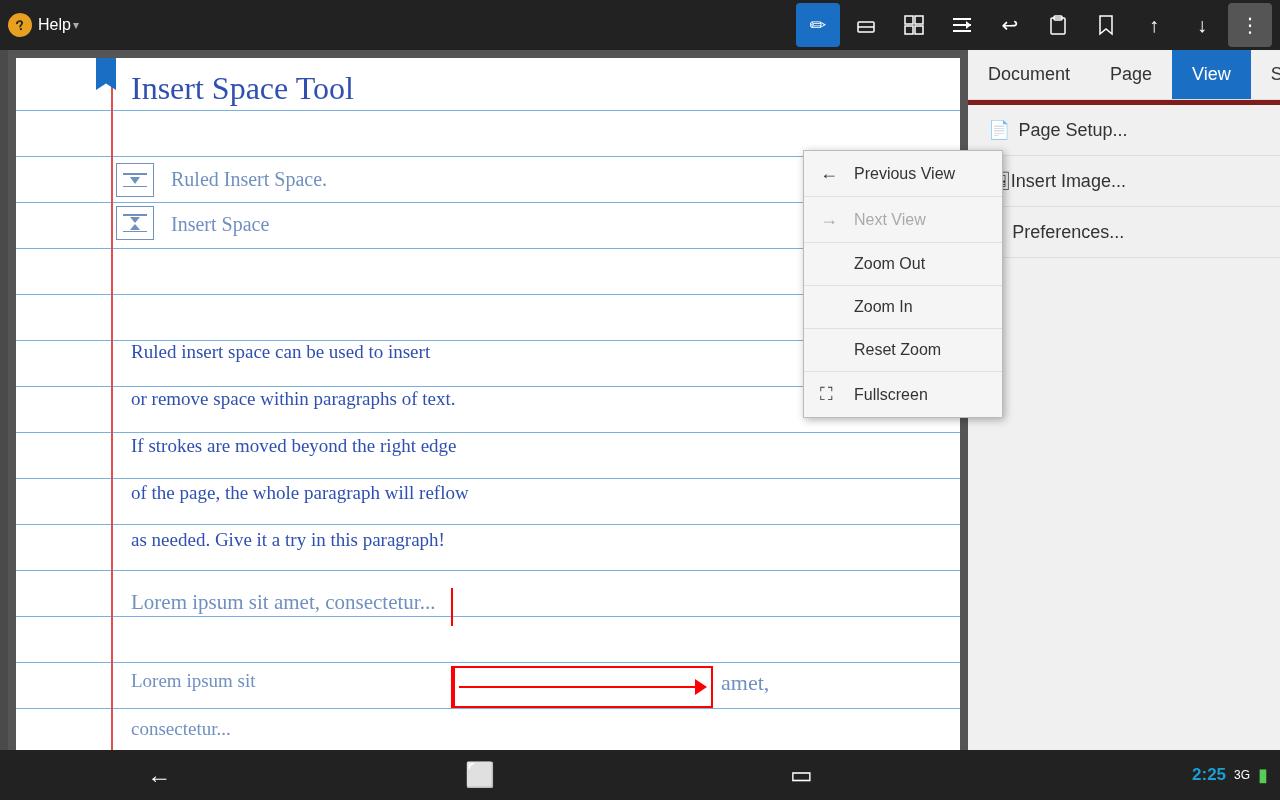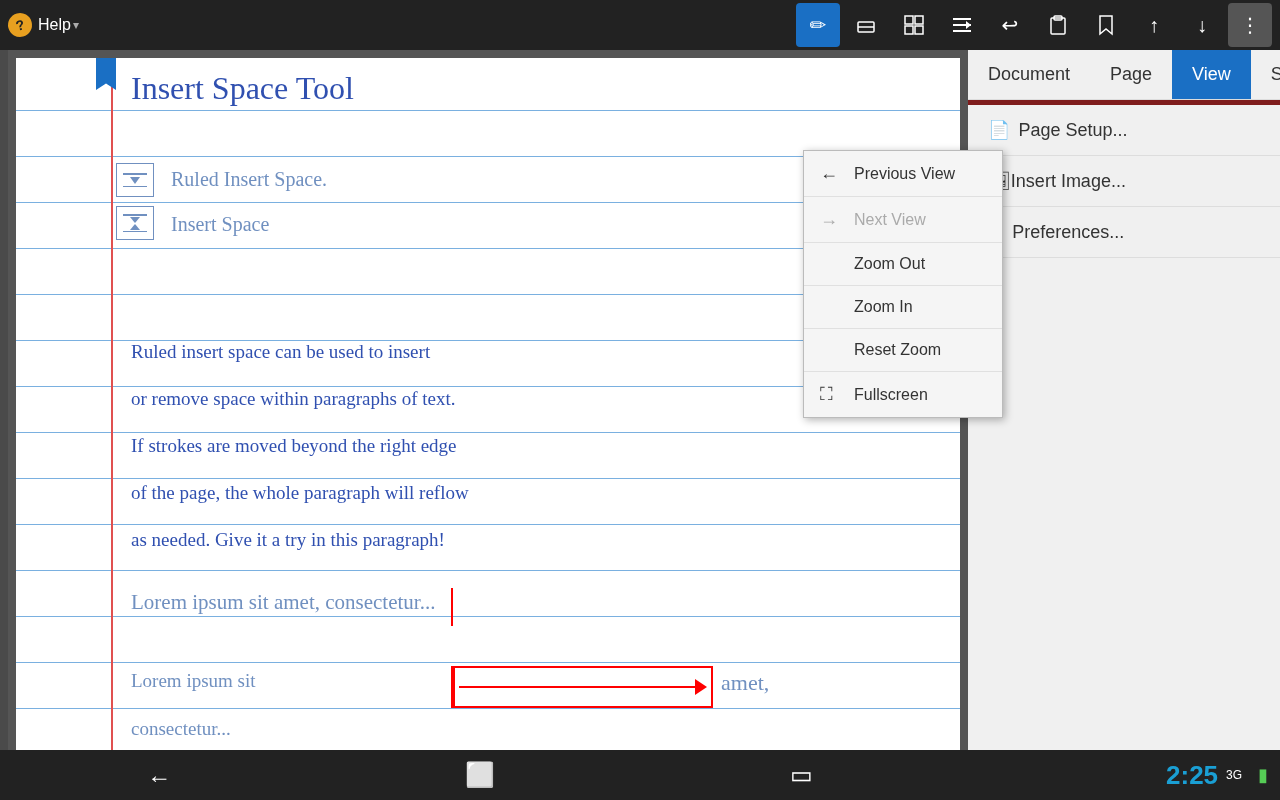--- a/index.html
+++ b/index.html
@@ -218,27 +218,27 @@
       height: 50px;
       background: #222;
       display: flex;
       align-items: center;
       justify-content: flex-end;
       padding-right: 12px;
       gap: 8px;
     }
     .time-display {
       color: #1a9fd4;
-      font-size: 26px;
+      font-size: 17px;
       font-weight: bold;
     }
     .signal-icons {
       display: flex;
       align-items: center;
-      gap: 16px;
+      gap: 8px;
       color: white;
       font-size: 12px;
     }
     .battery-icon {
       color: #5c5;
       font-size: 18px;
     }
 
     
     .view-tab-active {

